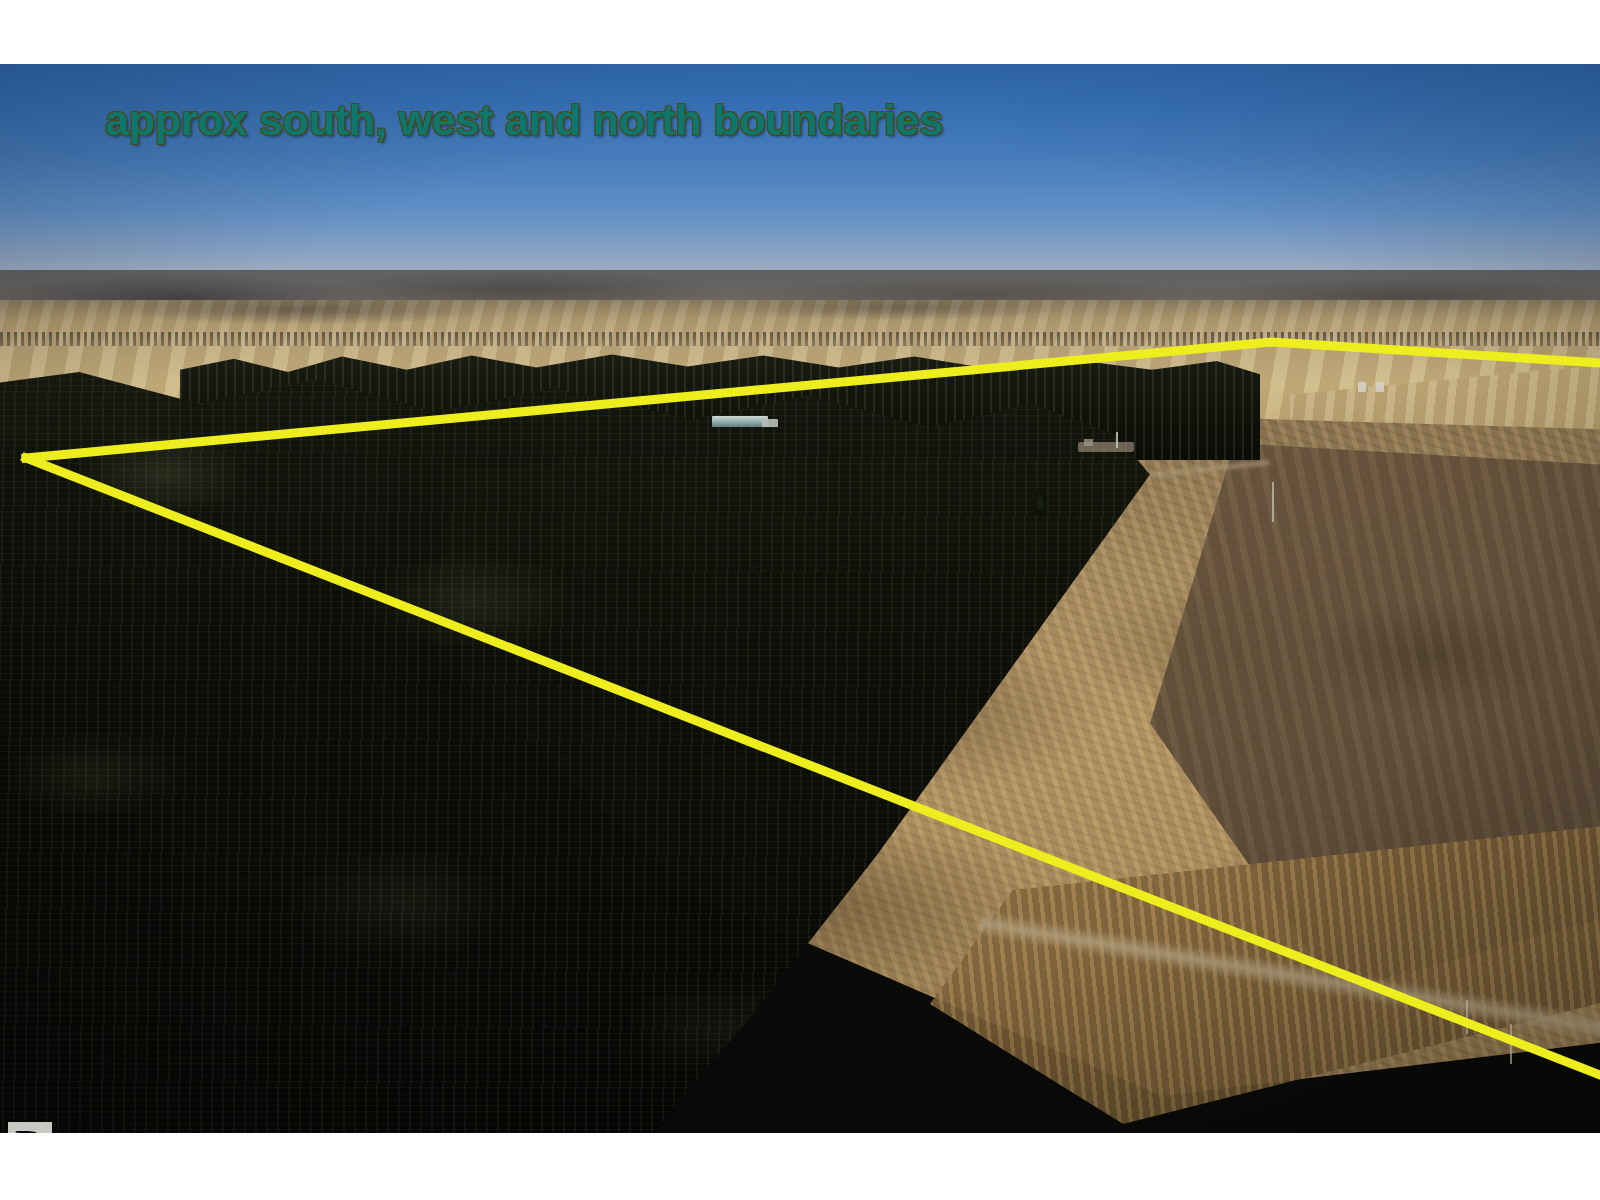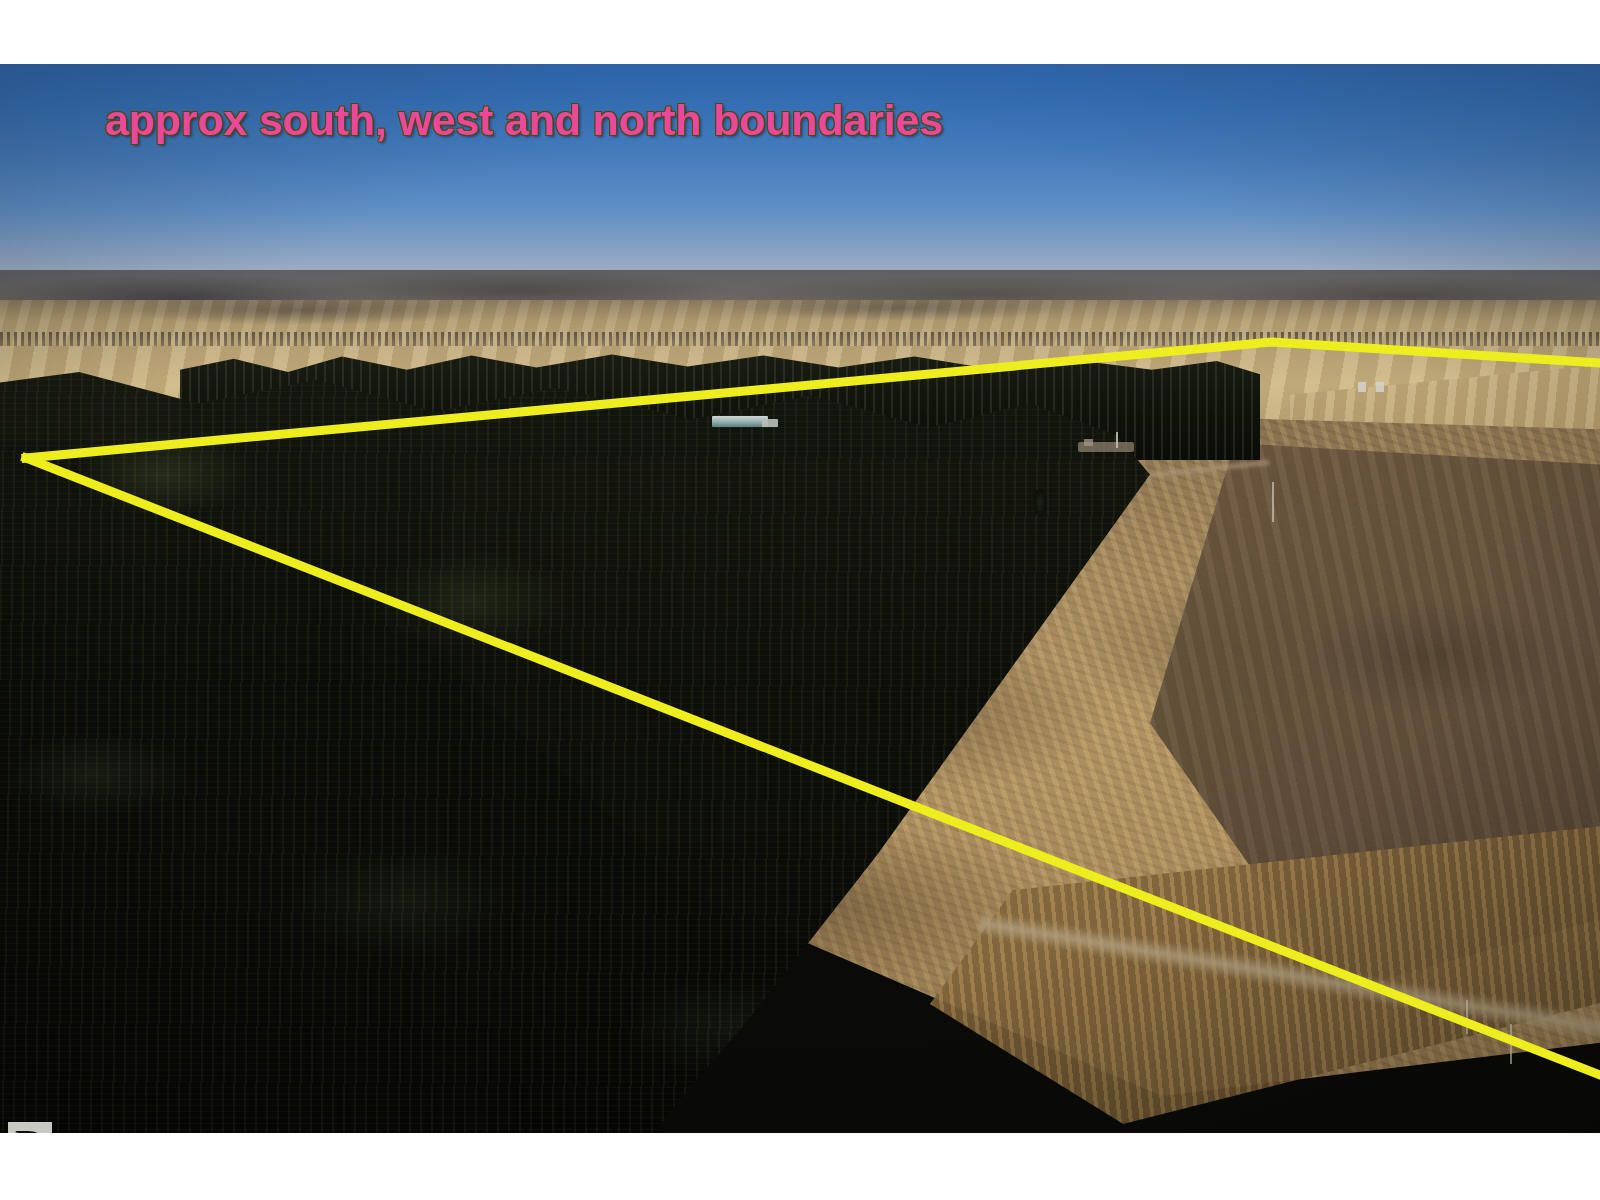--- a/index.html
+++ b/index.html
@@ -335,21 +335,21 @@
   }
 
   
   #caption {
     position: absolute;
     left: 105px;
     top: 96px;
     font-size: 43px;
     font-weight: bold;
     letter-spacing: -0.2px;
-    color: #ec4899;
+    color: #0f766e;
     white-space: nowrap;
     text-shadow:
       1px 1px 0 #4a4a12, -1px 1px 0 #4a4a12,
       1px -1px 0 #4a4a12, -1px -1px 0 #4a4a12,
       2px 2px 3px rgba(0,0,0,.45);
   }
 
   
   #realtor-logo {
     position: absolute;

